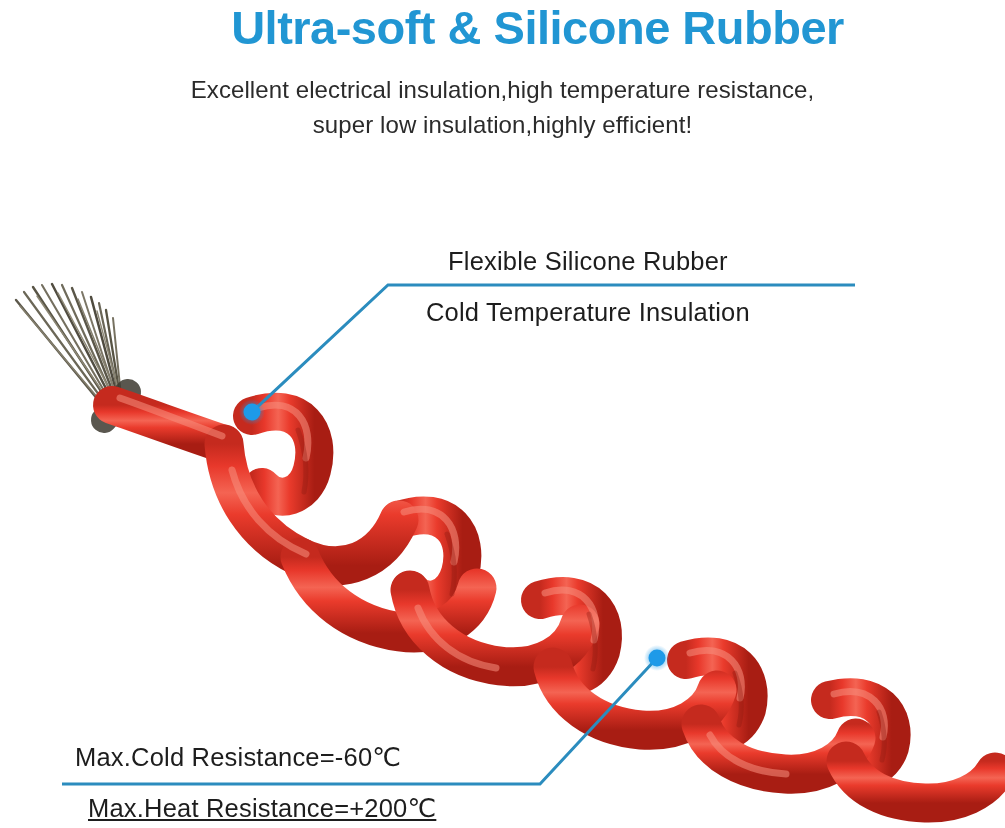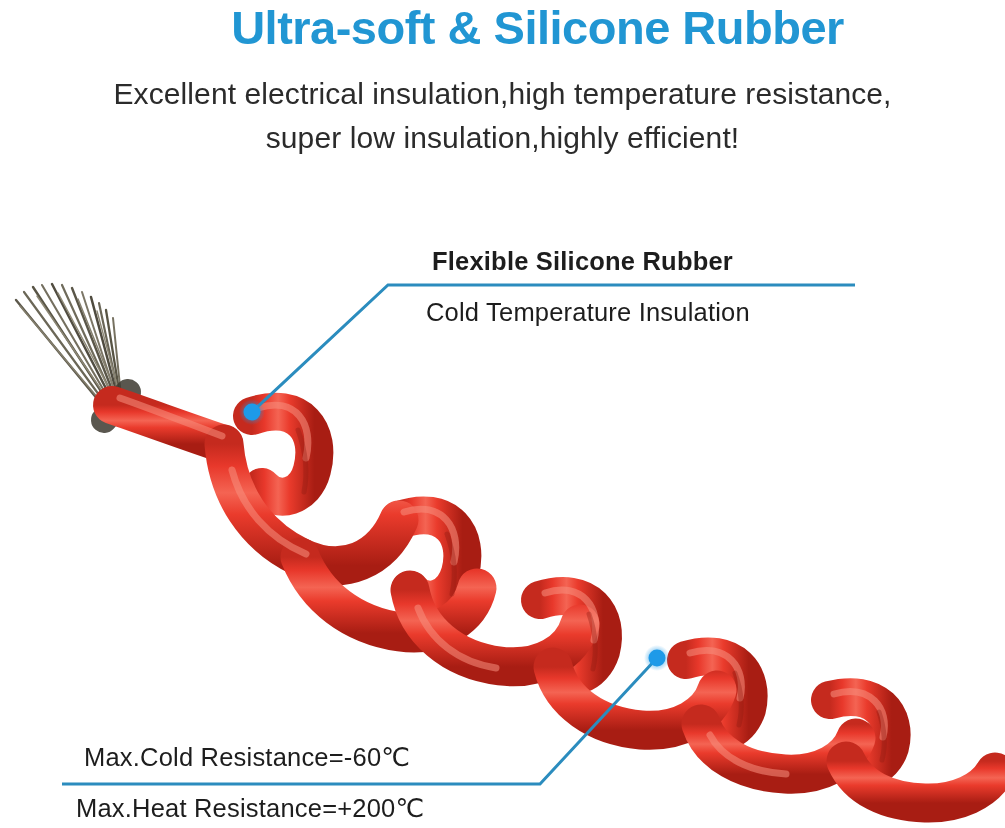--- a/index.html
+++ b/index.html
@@ -34,21 +34,21 @@
     white-space: nowrap;
     font-stretch: condensed;
     margin-left: 35px;
   }
   .subhead {
     position: absolute;
     left: 0;
     top: 72px;
     width: 1005px;
     text-align: center;
-    font-size: 30px;
+    font-size: 24px;
     color: #2b2b2b;
     line-height: 1.46;
     letter-spacing: 0.1px;
   }
   .subhead .sub-line {
     display: block;
   }
 
   
   #artwork {
@@ -60,24 +60,24 @@
   }
 
   
   .callout-text {
     position: absolute;
     font-size: 25.5px;
     color: #1d1d1d;
     white-space: nowrap;
     letter-spacing: 0.2px;
   }
-  #callout-top-upper  { left: 432px; top: 247px; font-weight: bold; }
+  #callout-top-upper  { left: 448px; top: 247px; }
   #callout-top-lower  { left: 426px; top: 298px; }
-  #callout-bot-upper  { left: 84px;  top: 742px; }
-  #callout-bot-lower  { left: 76px;  top: 793px; }
+  #callout-bot-upper  { left: 75px;  top: 742px; }
+  #callout-bot-lower  { left: 88px;  top: 793px; text-decoration: underline; }
 </style>
 </head>
 <body>
 
 <div id="infographic">
 
   <div class="headline">Ultra-soft &amp; Silicone Rubber</div>
 
   <div class="subhead">
     <span class="sub-line">Excellent electrical insulation,high temperature resistance,</span>

